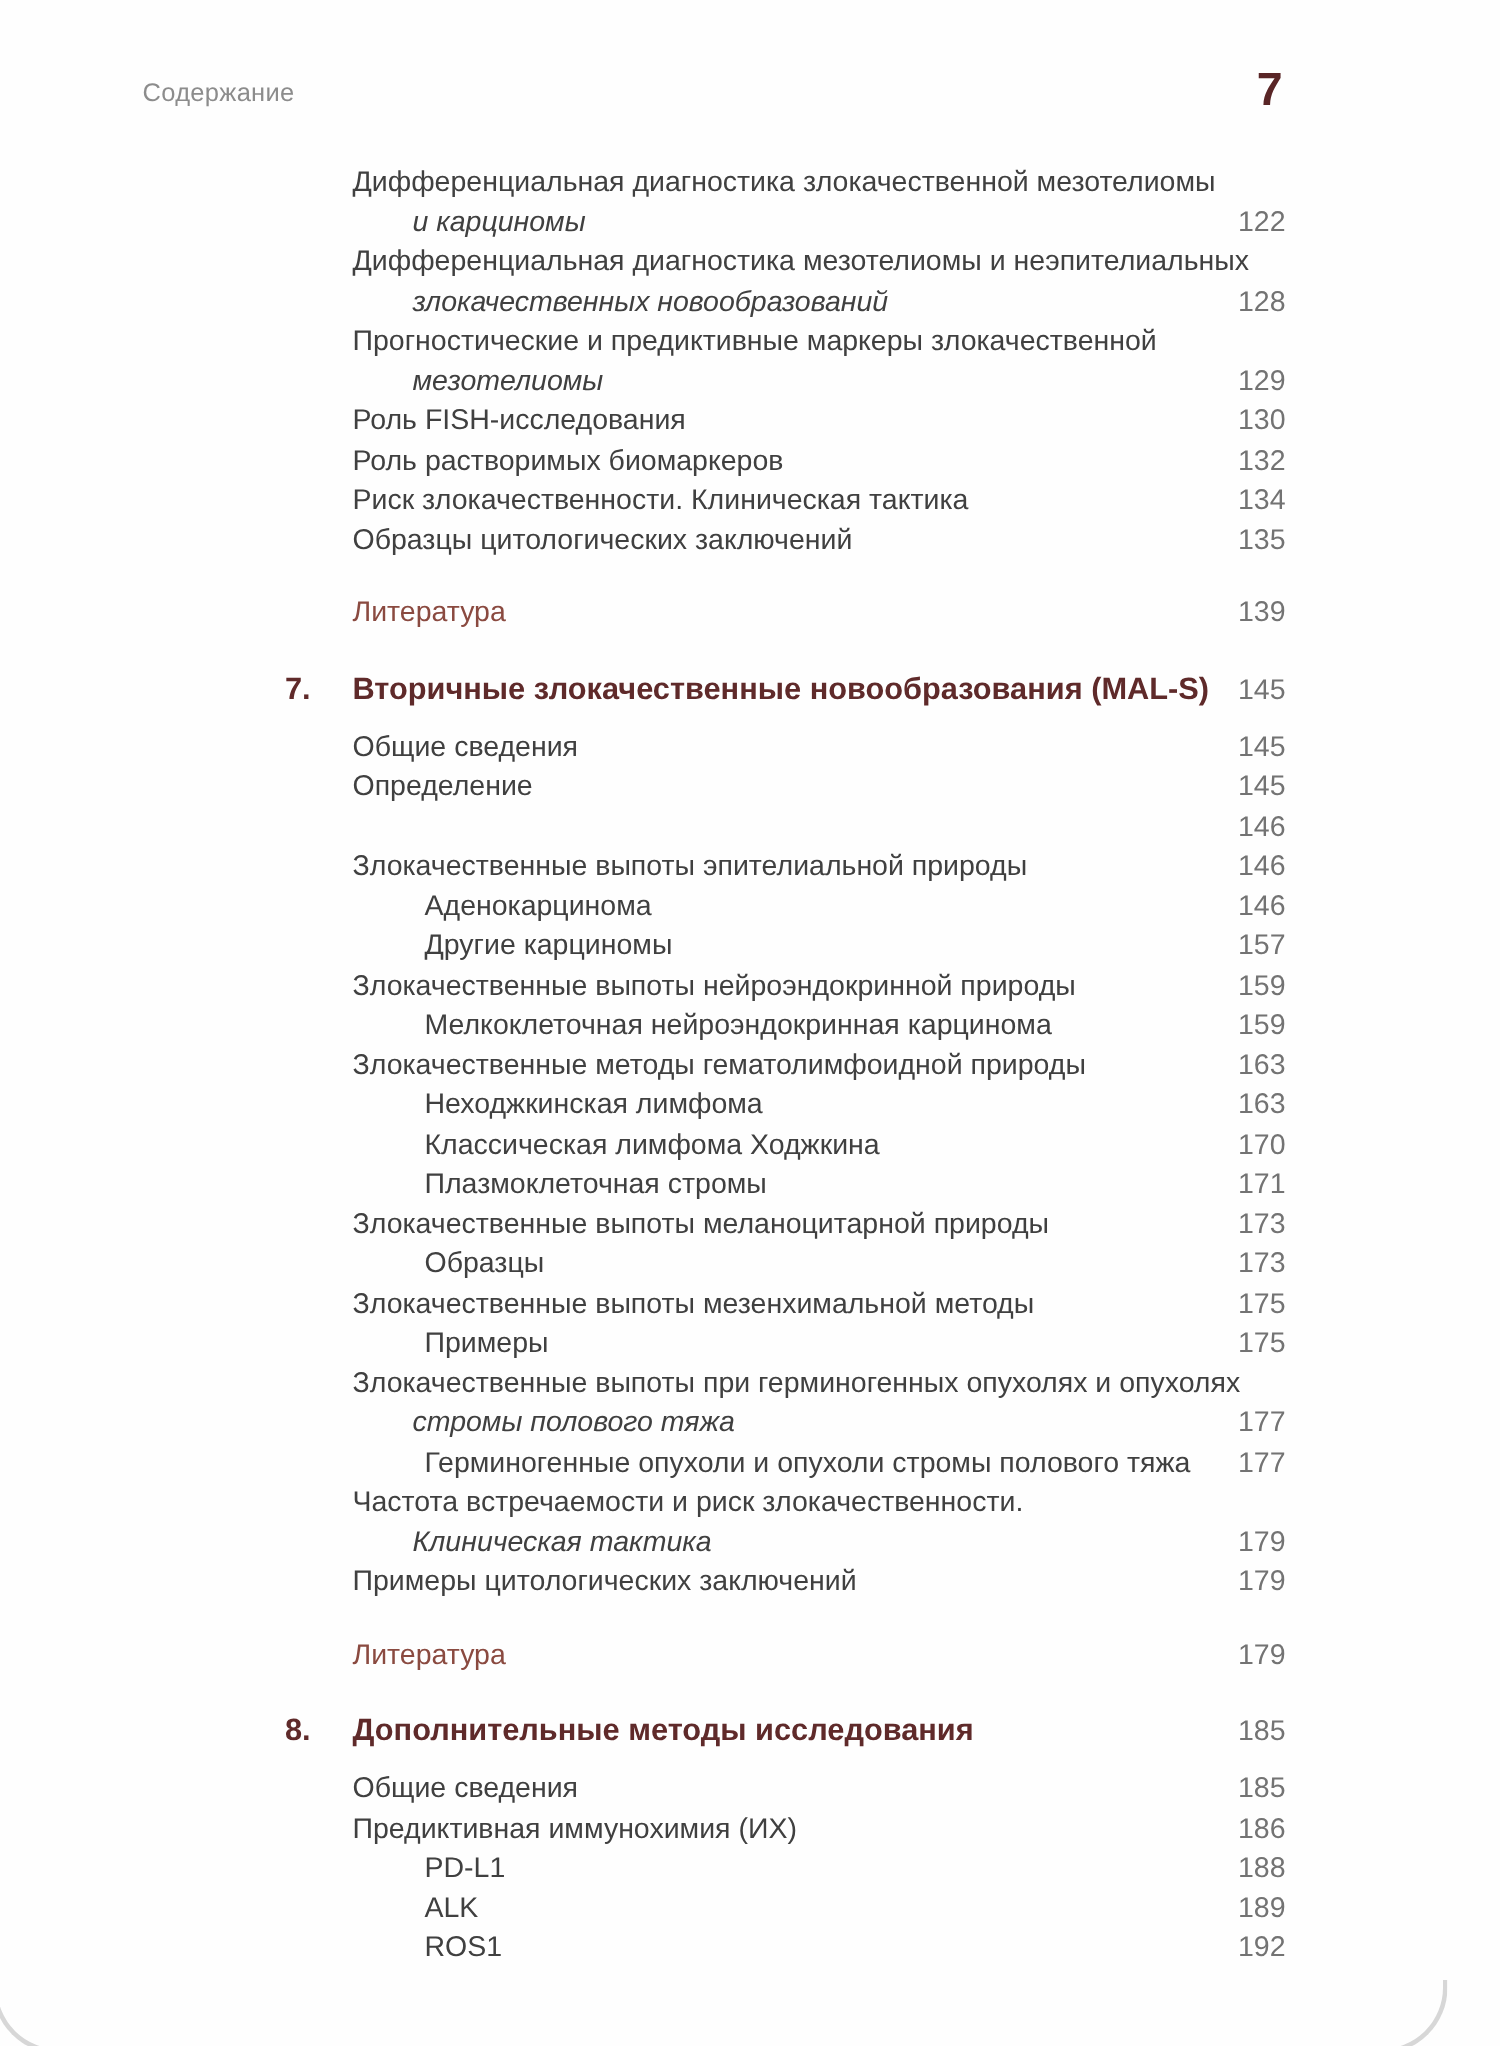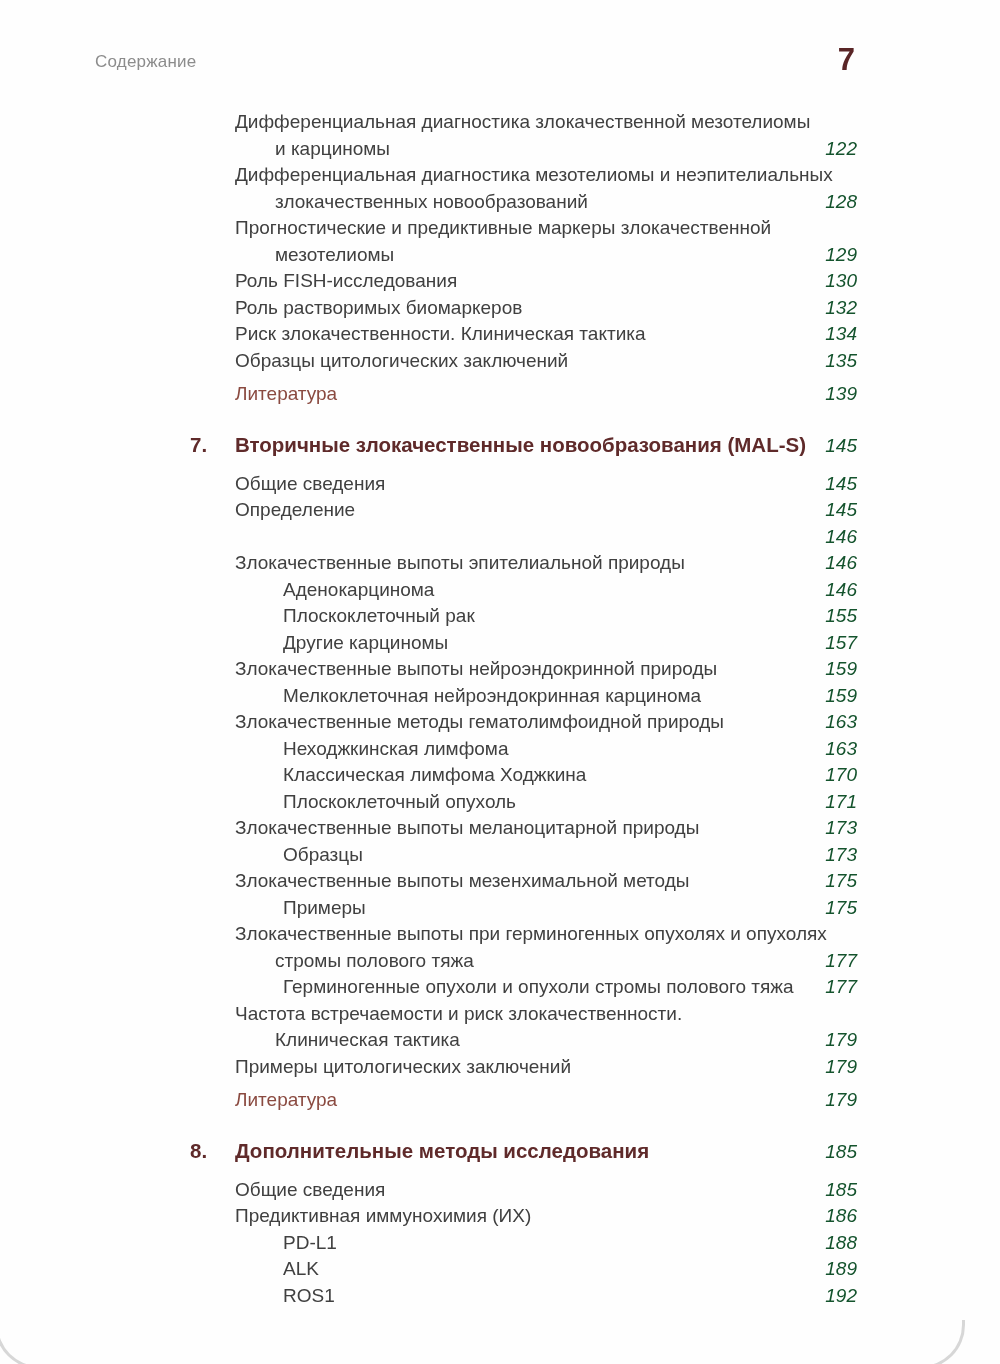--- a/index.html
+++ b/index.html
@@ -37,32 +37,31 @@
   }
   .toc{
     margin-top:34px;
   }
   
   .toc-list{
     margin-left:140px;
   }
   .entry{font-size:19px;line-height:26.5px;color:#404040;}
   .entry .line{display:flex;align-items:baseline;}
-  .entry .line.wrap .txt{padding-left:40px;}
+  .entry .line.wrap .txt{padding-left:40px;font-style:italic;}
   .entry.level-2 .txt{padding-left:48px;text-align:right;}
   .pg{
     margin-left:auto;
-    color:#14532d;
+    color:#737373;
     font-size:19px;
     white-space:nowrap;
     padding-left:12px;
-    font-style:italic;
   }
   .entry.literature{
-    margin-top:7px;
+    margin-top:22px;
     margin-bottom:2px;
   }
   .entry.literature .txt{color:#8a4a40;}
   
   .section-heading{
     display:flex;
     align-items:baseline;
     margin:22px 0 10px -45px;
     font-size:20.5px;
     font-weight:bold;
@@ -178,26 +177,20 @@
           </div>
         </div>
         <div class="entry level-2">
           <div class="line">
             <span class="txt">Аденокарцинома</span>
             <span class="pg">146</span>
           </div>
         </div>
         <div class="entry level-2">
           <div class="line">
-            <span class="txt">Плоскоклеточный рак</span>
-            <span class="pg">155</span>
-          </div>
-        </div>
-        <div class="entry level-2">
-          <div class="line">
             <span class="txt">Другие карциномы</span>
             <span class="pg">157</span>
           </div>
         </div>
         <div class="entry">
           <div class="line">
             <span class="txt">Злокачественные выпоты нейроэндокринной природы</span>
             <span class="pg">159</span>
           </div>
         </div>
@@ -220,21 +213,21 @@
           </div>
         </div>
         <div class="entry level-2">
           <div class="line">
             <span class="txt">Классическая лимфома Ходжкина</span>
             <span class="pg">170</span>
           </div>
         </div>
         <div class="entry level-2">
           <div class="line">
-            <span class="txt">Плоскоклеточный опухоль</span>
+            <span class="txt">Плазмоклеточная стромы</span>
             <span class="pg">171</span>
           </div>
         </div>
         <div class="entry">
           <div class="line">
             <span class="txt">Злокачественные выпоты меланоцитарной природы</span>
             <span class="pg">173</span>
           </div>
         </div>
         <div class="entry level-2">

